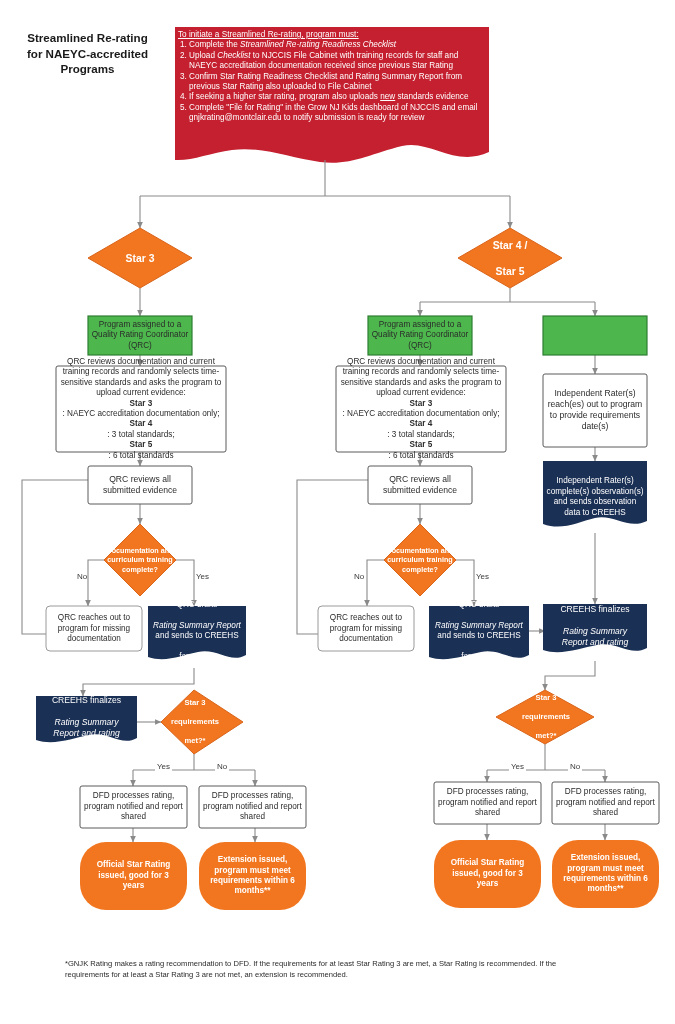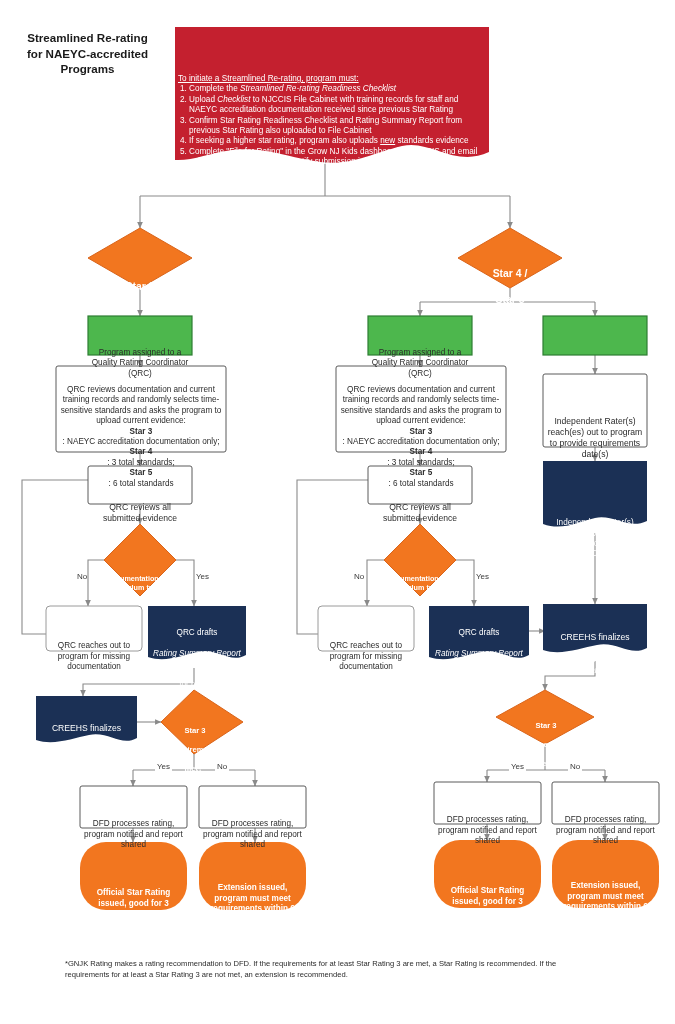--- a/index.html
+++ b/index.html
@@ -1,30 +1,30 @@
 <!DOCTYPE html>
 <html><head>
 <meta charset="utf-8">
 <style>
   html,body{margin:0;padding:0;background:#ffffff;}
   body{width:675px;height:1024px;font-family:"Liberation Sans",sans-serif;position:relative;overflow:hidden;}
   #root{position:relative;width:675px;height:1024px;}
   svg.canvas{position:absolute;left:0;top:0;width:675px;height:1024px;}
-  .nodetext{position:absolute;display:flex;align-items:center;justify-content:center;text-align:center;box-sizing:border-box;margin-top:28px;}
+  .nodetext{position:absolute;display:flex;align-items:center;justify-content:center;text-align:center;box-sizing:border-box;}
   .nodetext span{display:block;width:100%;}
   .t-dark{color:#2b2b2b;}
   .t-white{color:#ffffff;}
   .fs7{font-size:7.2px;line-height:9.2px;}
   .fs75{font-size:7.6px;line-height:9.6px;}
   .fs8{font-size:8.2px;line-height:10.4px;}
   .fs85{font-size:8.6px;line-height:11px;}
   .fs10{font-size:10.4px;line-height:13px;}
   .bold{font-weight:bold;}
   .title{position:absolute;font-weight:bold;font-size:11.6px;line-height:15.5px;color:#1a1a1a;text-align:center;}
-  .banner{position:absolute;box-sizing:border-box;margin-top:44px;}
+  .banner{position:absolute;box-sizing:border-box;}
   .banner ol{margin:0;padding:0 0 0 11px;list-style:decimal;}
   .banner li{margin:0;padding:0;}
   .blabel{position:absolute;font-size:8px;color:#3b3b3b;}
   .footnote{position:absolute;font-size:7.6px;line-height:11.4px;color:#2b2b2b;}
   u{text-decoration:underline;text-align:right;}
 </style>
 </head>
 <body>
 
 <div id="root">
@@ -197,21 +197,21 @@
   </div>
   <div class="nodetext t-dark fs8" style="left:338px;top:370px;width:166px;height:78px;">
     <span><span>QRC reviews documentation and current training records and randomly selects time-sensitive standards and asks the program to upload current evidence:</span>
       <b>Star 3</b><span>: NAEYC accreditation documentation only; </span><b>Star 4</b><span>: 3 total standards; </span><b>Star 5</b><span>: 6 total standards</span>
     </span>
   </div>
 
   <div class="nodetext t-dark fs85" style="left:547px;top:378px;width:96px;height:64px;">
     <span>Independent Rater(s) reach(es) out to program to provide requirements date(s)</span>
   </div>
-  <div class="nodetext t-white fs8" style="left:545px;top:484px;width:100px;height:54px;">
+  <div class="nodetext t-white fs8" style="left:545px;top:464px;width:100px;height:54px;align-items:flex-end;">
     <span>Independent Rater(s) complete(s) observation(s) and sends observation data to CREEHS</span>
   </div>
 
   <div class="nodetext t-dark fs85" style="left:90px;top:468px;width:100px;height:34px;">
     <span>QRC reviews all submitted evidence</span>
   </div>
   <div class="nodetext t-dark fs85" style="left:370px;top:468px;width:100px;height:34px;">
     <span>QRC reviews all submitted evidence</span>
   </div>
 

